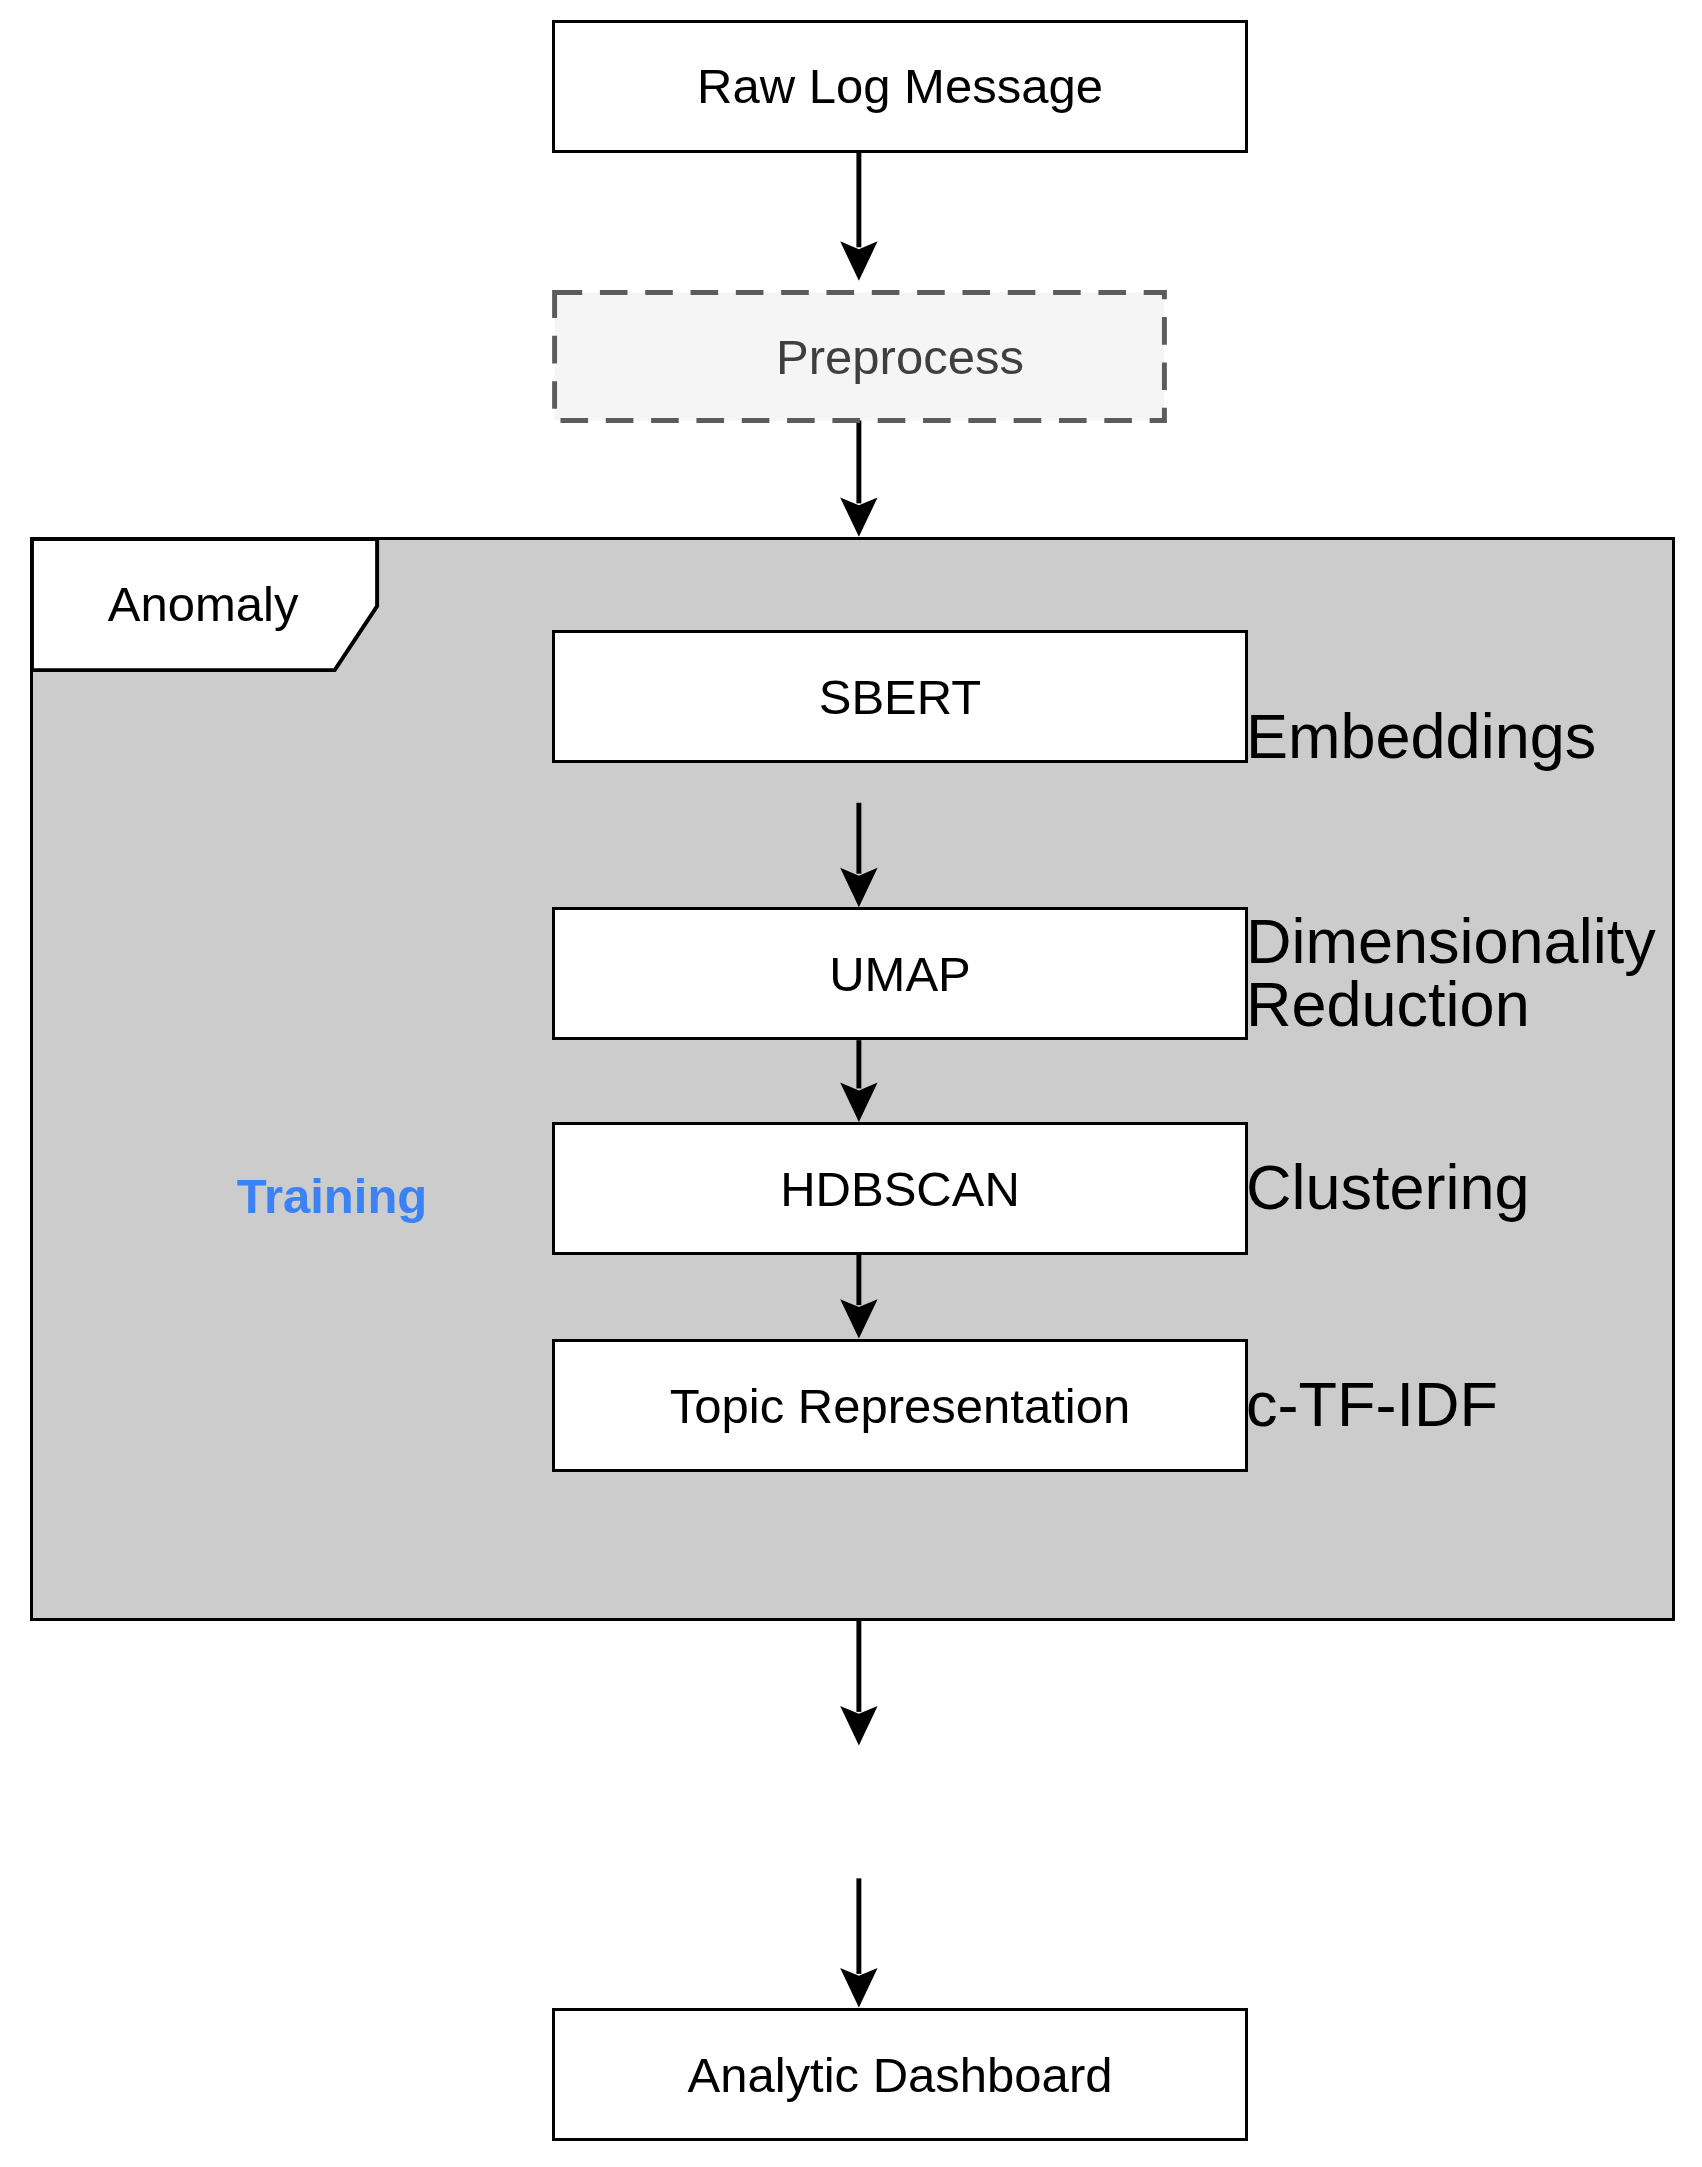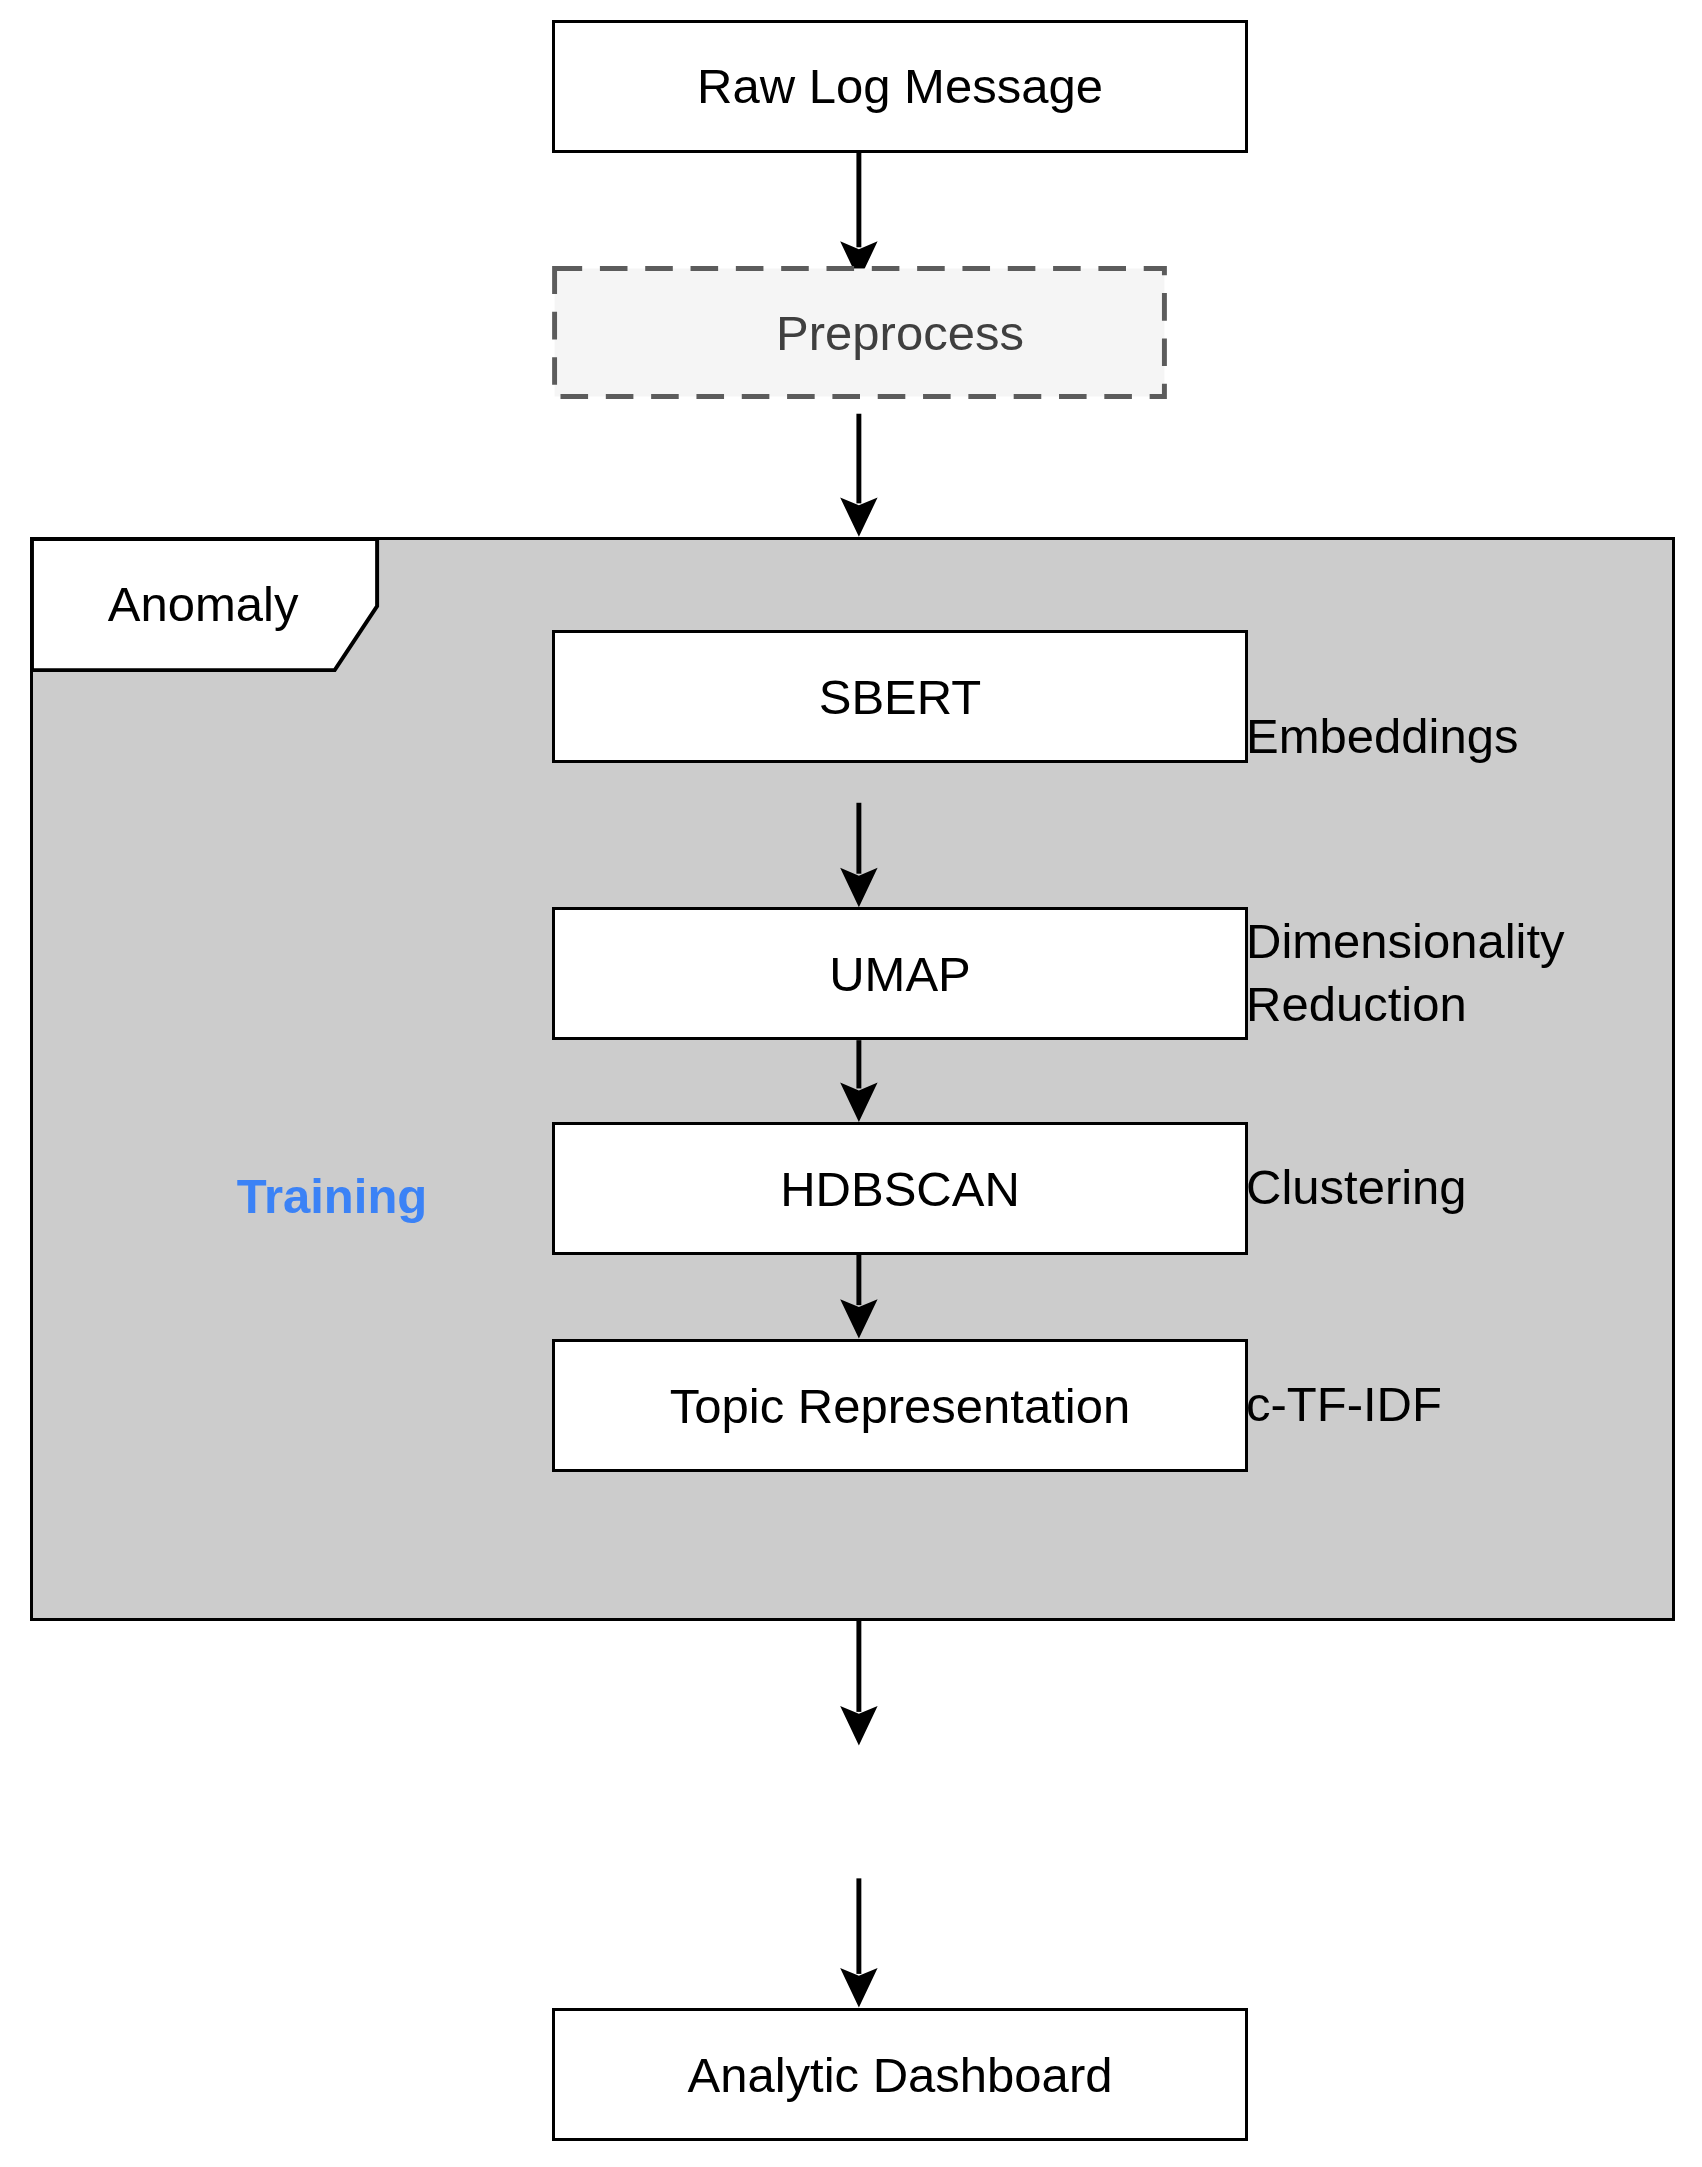--- a/index.html
+++ b/index.html
@@ -81,21 +81,21 @@
     stroke-width: 5;
   }
   .node.dashed .label {
     position: relative;
     z-index: 1;
     color: var(--dashed-text, #3f3f3f);
   }
   .side-label {
     position: absolute;
     left: 1246px;
-    font-size: 49px;
+    font-size: 63px;
     line-height: 63px;
     color: #000000;
     white-space: nowrap;
   }
   .training-label {
     position: absolute;
     left: 135px;
     top: 1168px;
     width: 394px;
     text-align: center;
@@ -157,21 +157,21 @@
     <g>
       <line x1="872" y1="1907" x2="872" y2="2004"></line>
       <polygon points="853,1998 872,2038 891,1998 872,2006"></polygon>
     </g>
   </svg>
 
   <div class="node" style="top:19.7px">
     <span class="label">Raw Log Message</span>
   </div>
 
-  <div class="node dashed" style="top:266px">
+  <div class="node dashed" style="top:290px">
     <svg class="dash-bg" viewBox="0 0 624 135">
       <rect x="2.5" y="2.5" width="619" height="130" stroke-dasharray="28 18"></rect>
     </svg>
     <span class="label">Preprocess</span>
   </div>
 
   <div class="node" style="top:630px">
     <span class="label">SBERT</span>
   </div>
 

